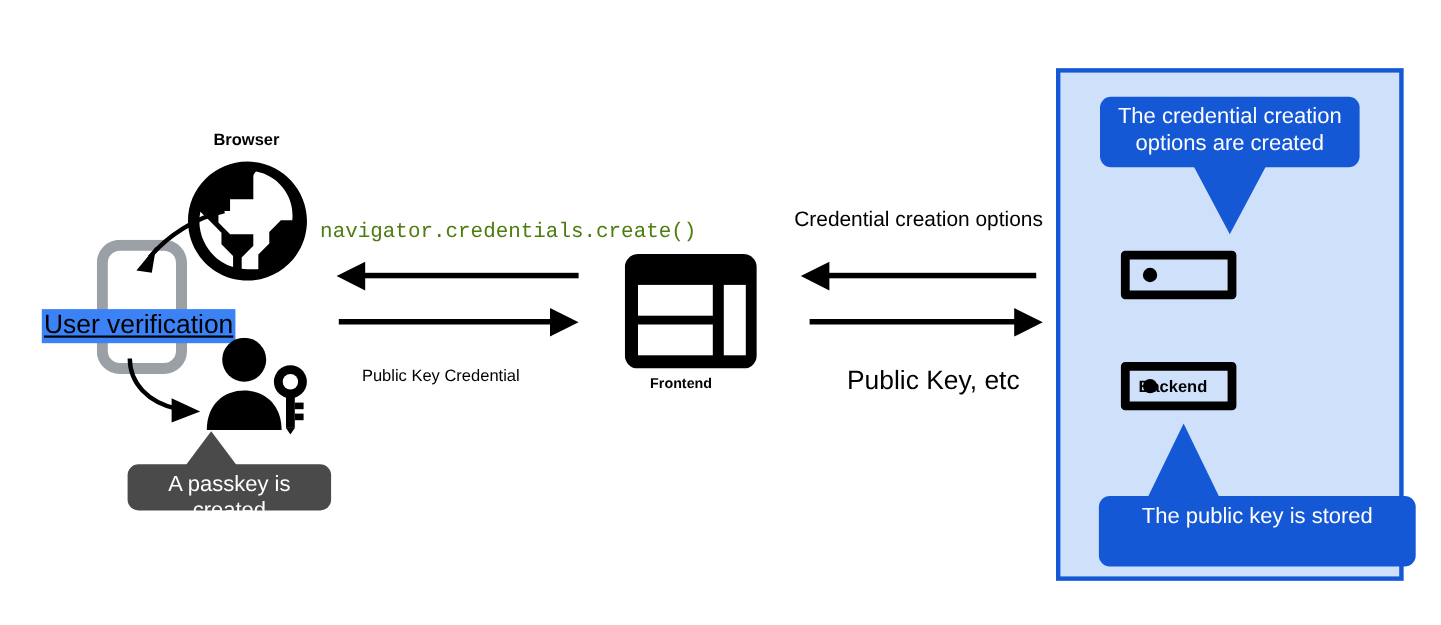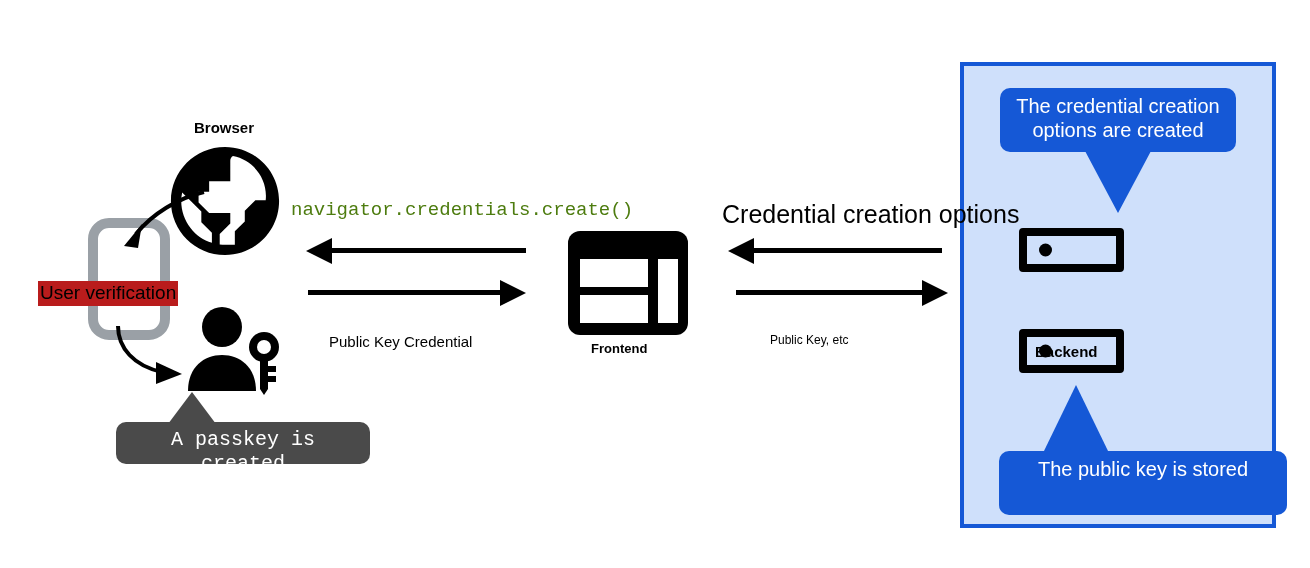--- a/index.html
+++ b/index.html
@@ -149,21 +149,21 @@
                l-4.3 4.3v4.3l-4.05 4.05V41.8z"></path>
     </svg>
   </div>
 
   <div class="abs" style="left:88px; top:218px; width:82px; height:122px;">
     <svg width="82" height="122" viewBox="0 0 82 122" aria-hidden="true">
       <rect x="5" y="5" width="72" height="112" rx="16" ry="16" fill="none" stroke="#9aa0a6" stroke-width="10"></rect>
       <rect x="28" y="96" width="26" height="7" rx="3" fill="#ffffff"></rect>
     </svg>
   </div>
-  <div class="abs lbl" style="left:38px; top:281px; font-size:19px; background:#b91c1c; padding:1px 2px;">User verification</div>
+  <div class="abs lbl" style="left:38px; top:281px; font-size:24px; background:#3b82f6; padding:1px 2px;text-decoration:underline;">User verification</div>
 
   <div class="abs" style="left:100px; top:186px; width:110px; height:80px;">
     <svg width="110" height="80" viewBox="0 0 110 80" aria-hidden="true">
       <path d="M104 6 C78 12, 52 28, 36 48" fill="none" stroke="#000000" stroke-width="4"></path>
       <polygon points="38,62 24,60 42,38" fill="#000000"></polygon>
     </svg>
   </div>
 
   <div class="abs" style="left:112px; top:322px; width:110px; height:78px;">
     <svg width="110" height="78" viewBox="0 0 110 78" aria-hidden="true">
@@ -182,21 +182,21 @@
       <rect x="82" y="59" width="8" height="6" fill="#000000"></rect>
       <rect x="82" y="69" width="8" height="6" fill="#000000"></rect>
       <polygon points="74,82 82,82 78,88" fill="#000000"></polygon>
     </svg>
   </div>
 
   <div class="abs tail" style="left:168px; top:392px;
               border-left:24px solid transparent;
               border-right:24px solid transparent;
               border-bottom:32px solid #4a4a4a;"></div>
-  <div class="abs bubble bubble-gray" style="left:116px; top:422px; width:254px; height:42px;font-family:Liberation Mono, monospace;">
+  <div class="abs bubble bubble-gray" style="left:116px; top:422px; width:185px; height:42px;">
     <span>A passkey is created</span>
   </div>
 
   <div class="abs mono" style="left:291px; top:199px; font-size:19px;">navigator.credentials.create()</div>
 
   <div class="abs">
     <div class="abs head-left" style="left:306px; top:238px;"></div>
     <div class="abs shaft" style="left:330px; top:248px; width:196px;"></div>
   </div>
 
@@ -210,27 +210,27 @@
   <div class="abs" style="left:568px; top:231px; width:120px; height:104px;">
     <svg width="120" height="104" viewBox="0 0 120 104" aria-hidden="true">
       <rect x="0" y="0" width="120" height="104" rx="12" ry="12" fill="#000000"></rect>
       <rect x="12" y="28" width="68" height="28" fill="#ffffff"></rect>
       <rect x="12" y="64" width="68" height="28" fill="#ffffff"></rect>
       <rect x="90" y="28" width="20" height="64" fill="#ffffff"></rect>
     </svg>
   </div>
   <div class="abs lbl lbl-bold" style="left:591px; top:341px; font-size:13px;">Frontend</div>
 
-  <div class="abs lbl" style="left:722px; top:199px; font-size:25px;">Credential creation options</div>
+  <div class="abs lbl" style="left:722px; top:189px; font-size:19px;">Credential creation options</div>
 
   <div class="abs">
     <div class="abs head-left" style="left:728px; top:238px;"></div>
     <div class="abs shaft" style="left:752px; top:248px; width:190px;"></div>
   </div>
 
   <div class="abs">
     <div class="abs shaft" style="left:736px; top:290px; width:190px;"></div>
     <div class="abs head-right" style="left:922px; top:280px;"></div>
   </div>
 
-  <div class="abs lbl" style="left:770px; top:333px; font-size:12px;">Public Key, etc</div>
+  <div class="abs lbl" style="left:770px; top:333px; font-size:24px;">Public Key, etc</div>
 
 </div>
 
 </body></html>

